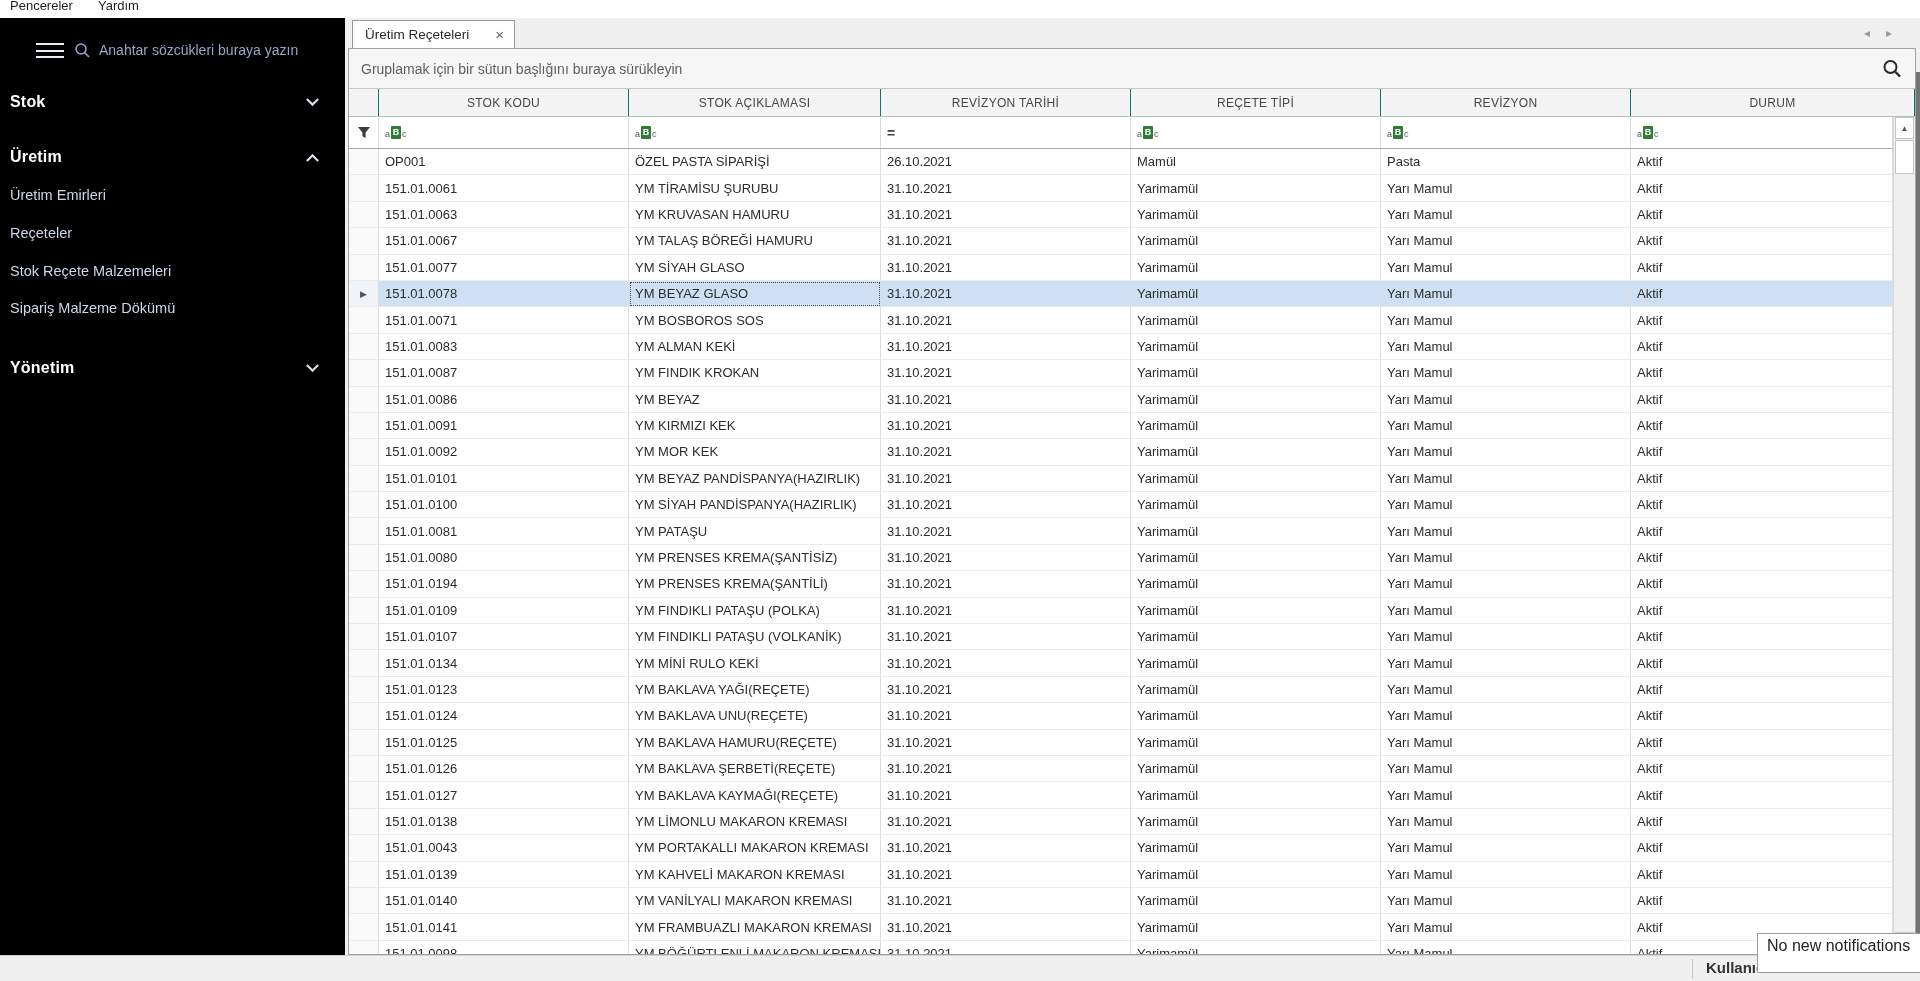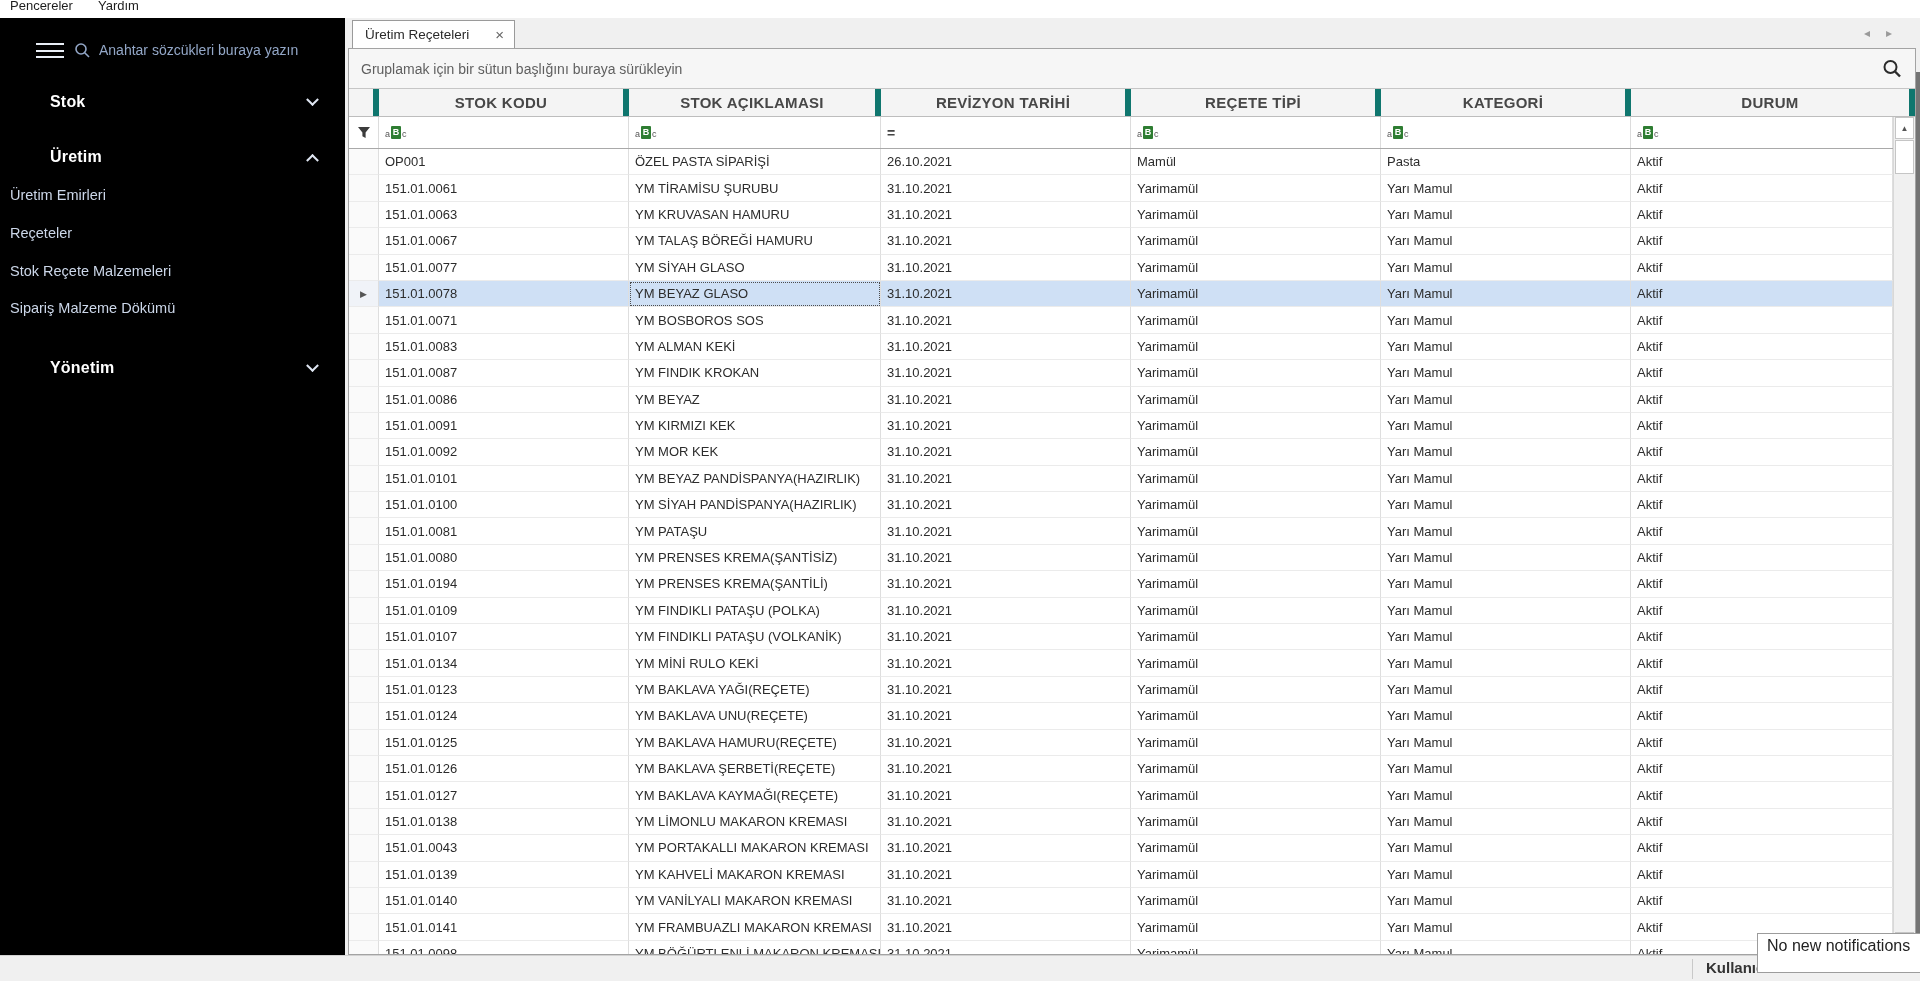--- a/index.html
+++ b/index.html
@@ -15,21 +15,21 @@
   
   .sidebar { position:absolute; left:0; top:18px; width:345px; height:937px; background:#000000; }
   .hamburger { position:absolute; left:36px; top:25px; width:28px; height:15px;
                display:flex; flex-direction:column; justify-content:space-between; cursor:pointer; }
   .hamburger span { display:block; height:2px; background:#e9eef6; }
   .side-search { position:absolute; left:74px; top:20px; right:14px; height:24px;
                  display:flex; align-items:center; gap:8px; cursor:text; }
   .side-search .ph { font-size:14px; color:#93a7c7; white-space:nowrap; }
   .sec-head { position:absolute; left:10px; right:14px; height:24px; display:flex;
               align-items:center; cursor:pointer; }
-  .sec-head .lbl { font-size:16px; font-weight:bold; color:#ffffff; letter-spacing:.2px;margin-left:40px; }
+  .sec-head .lbl { font-size:16px; font-weight:bold; color:#ffffff; letter-spacing:.2px; }
   .chev { width:9px; height:9px; border-right:2px solid #dfe6f2; border-bottom:2px solid #dfe6f2;
           margin-left:auto; margin-right:14px; }
   .chev.down { transform:rotate(45deg) translate(-2px,-2px); }
   .chev.up   { transform:rotate(-135deg) translate(-2px,-2px); }
   .side-item { position:absolute; left:10px; right:14px; height:24px; font-size:14.5px;
                color:#ccd7e9; display:flex; align-items:center; cursor:pointer; white-space:nowrap; }
 
   
   .main { position:absolute; left:345px; top:18px; right:0; bottom:26px; background:#f0f0f0; }
   .tabstrip { position:absolute; left:0; top:0; right:0; height:30px; background:#f0f0f0; }
@@ -44,22 +44,22 @@
   
   .panel { position:absolute; left:3px; top:30px; right:4px; bottom:0;
            background:#3b82f6; border:1px solid #a3a3a3; }
   .group-row { position:absolute; left:0; top:0; right:0; height:40px; background:#f6f6f6;
                border-bottom:1px solid #c6c6c6; display:flex; align-items:center; padding:0 12px; }
   .group-row .hint { font-size:14px; color:#5f5f5f; white-space:nowrap; }
   .group-search { margin-left:auto; cursor:pointer; }
 
   .header-row { position:absolute; left:0; top:40px; right:0; height:28px; background:#f4f4f4;
                 border-bottom:1px solid #bdbdbd; display:flex; }
-  .hcell { border-right:6px solid #0f766e; display:flex; align-items:center; justify-content:center;
-           font-size:15px; font-weight:bold; color:#474747; letter-spacing:.3px;
+  .hcell { border-right:1px solid #0f766e; display:flex; align-items:center; justify-content:center;
+           font-size:12px; font-weight:normal; color:#474747; letter-spacing:.3px;
            white-space:nowrap; overflow:hidden; cursor:pointer; }
   .filter-row { position:absolute; left:0; top:68px; right:22px; height:32px; background:#ffffff;
                 border-bottom:1px solid #a9a9a9; display:flex; }
   .fcell { border-right:1px solid #dcdcdc; display:flex; align-items:center; padding-left:6px; cursor:text; }
   .fcell.ind { justify-content:center; padding-left:0; cursor:pointer; }
   .eq { font-size:14px; color:#444; font-weight:bold; }
   .abc { display:inline-flex; align-items:flex-end; gap:1px; line-height:10px; }
   .abc-a,.abc-c { font-size:9px; color:#555; }
   .abc-b { display:inline-block; width:10px; height:13px; background:#2e7d32; color:#fff;
            font-size:9px; font-weight:bold; text-align:center; line-height:13px; border-radius:1px; }
@@ -165,21 +165,21 @@
         <line x1="14" y1="13.5" x2="19" y2="18.5" stroke="#2b2b2b" stroke-width="2.4"></line>
       </svg>
     </div>
 
     <div class="header-row">
       <div class="hcell ind"></div>
       <div class="hcell c0">STOK KODU</div>
       <div class="hcell c1">STOK AÇIKLAMASI</div>
       <div class="hcell c2">REVİZYON TARİHİ</div>
       <div class="hcell c3">REÇETE TİPİ</div>
-      <div class="hcell c4">KATEGORİ</div>
+      <div class="hcell c4">REVİZYON</div>
       <div class="hcell c5">DURUM</div>
     </div>
 
     <div class="filter-row">
       <div class="fcell ind">
         <svg width="14" height="13" viewBox="0 0 14 13">
           <path d="M1 1 H13 L8.6 6.6 V12 L5.4 10.2 V6.6 Z" fill="#3c3c3c"></path>
         </svg>
       </div>
       <div style="display:flex; flex:1;" id="filter-cells">

